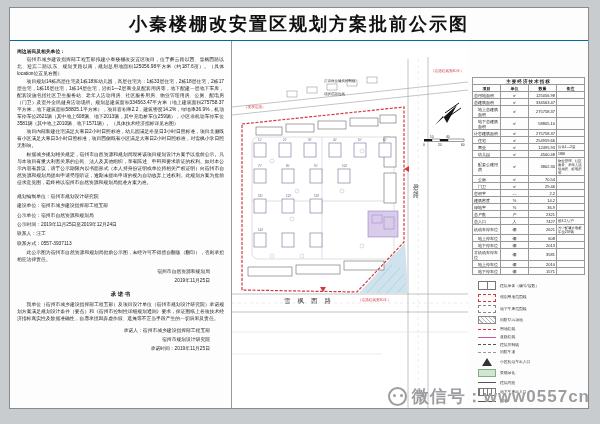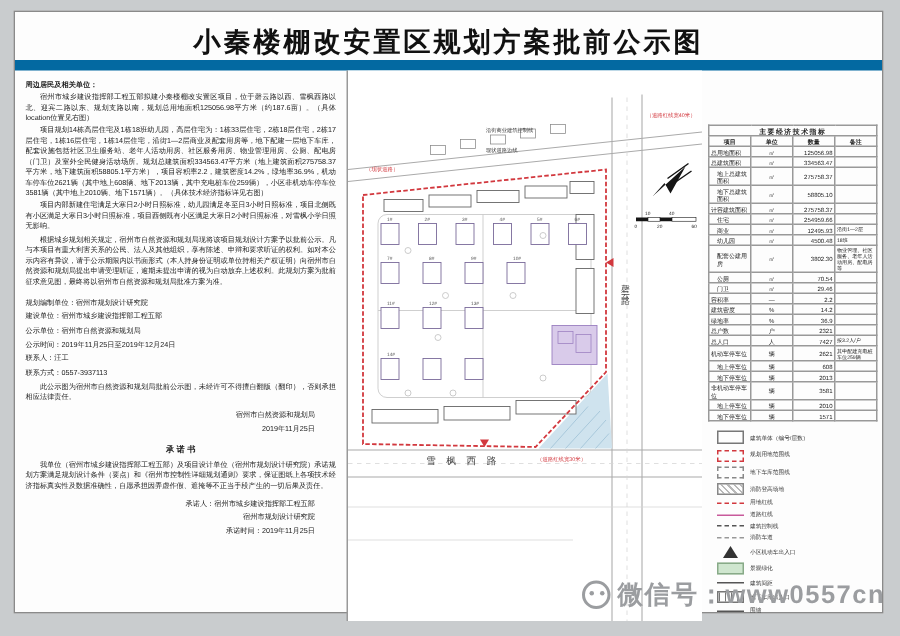--- a/index.html
+++ b/index.html
@@ -1,18 +1,18 @@
 <!DOCTYPE html>
 <html><head>
 <meta charset="utf-8">
 <style>
   html,body{margin:0;padding:0;}
   body{width:600px;height:424px;background:#c9ccce;font-family:"Liberation Sans","DejaVu Sans",sans-serif;position:relative;overflow:hidden;}
   .sheet{position:absolute;left:9px;top:7px;width:580px;height:402px;background:#fdfdfd;border:1px solid #8a8a8a;box-sizing:border-box;}
-  .title-bar{height:32px;border-bottom:7px solid #0369a1;display:flex;align-items:flex-end;justify-content:center;}
+  .title-bar{height:32px;border-bottom:1px solid #0369a1;display:flex;align-items:center;justify-content:center;}
   .title-bar h1{margin:0;font-size:18px;font-weight:bold;color:#111;letter-spacing:2px;}
   .content{display:flex;height:calc(100% - 33px);}
   
   .left-col{width:222px;box-sizing:border-box;border-right:1px solid #999;padding:6px 7px 4px 7px;font-size:4.8px;line-height:1.45;color:#222;overflow:hidden;}
   .left-col p{margin:1.5px 0;text-align:justify;}
   .left-col p.body{text-indent:2em;}
   .salutation{font-weight:bold;}
   .info-lines{margin-top:7px;}
   .info-line{margin:2.5px 0;}
   .sign-block{text-align:right;padding-right:14px;margin:5px 0 3px 0;}

